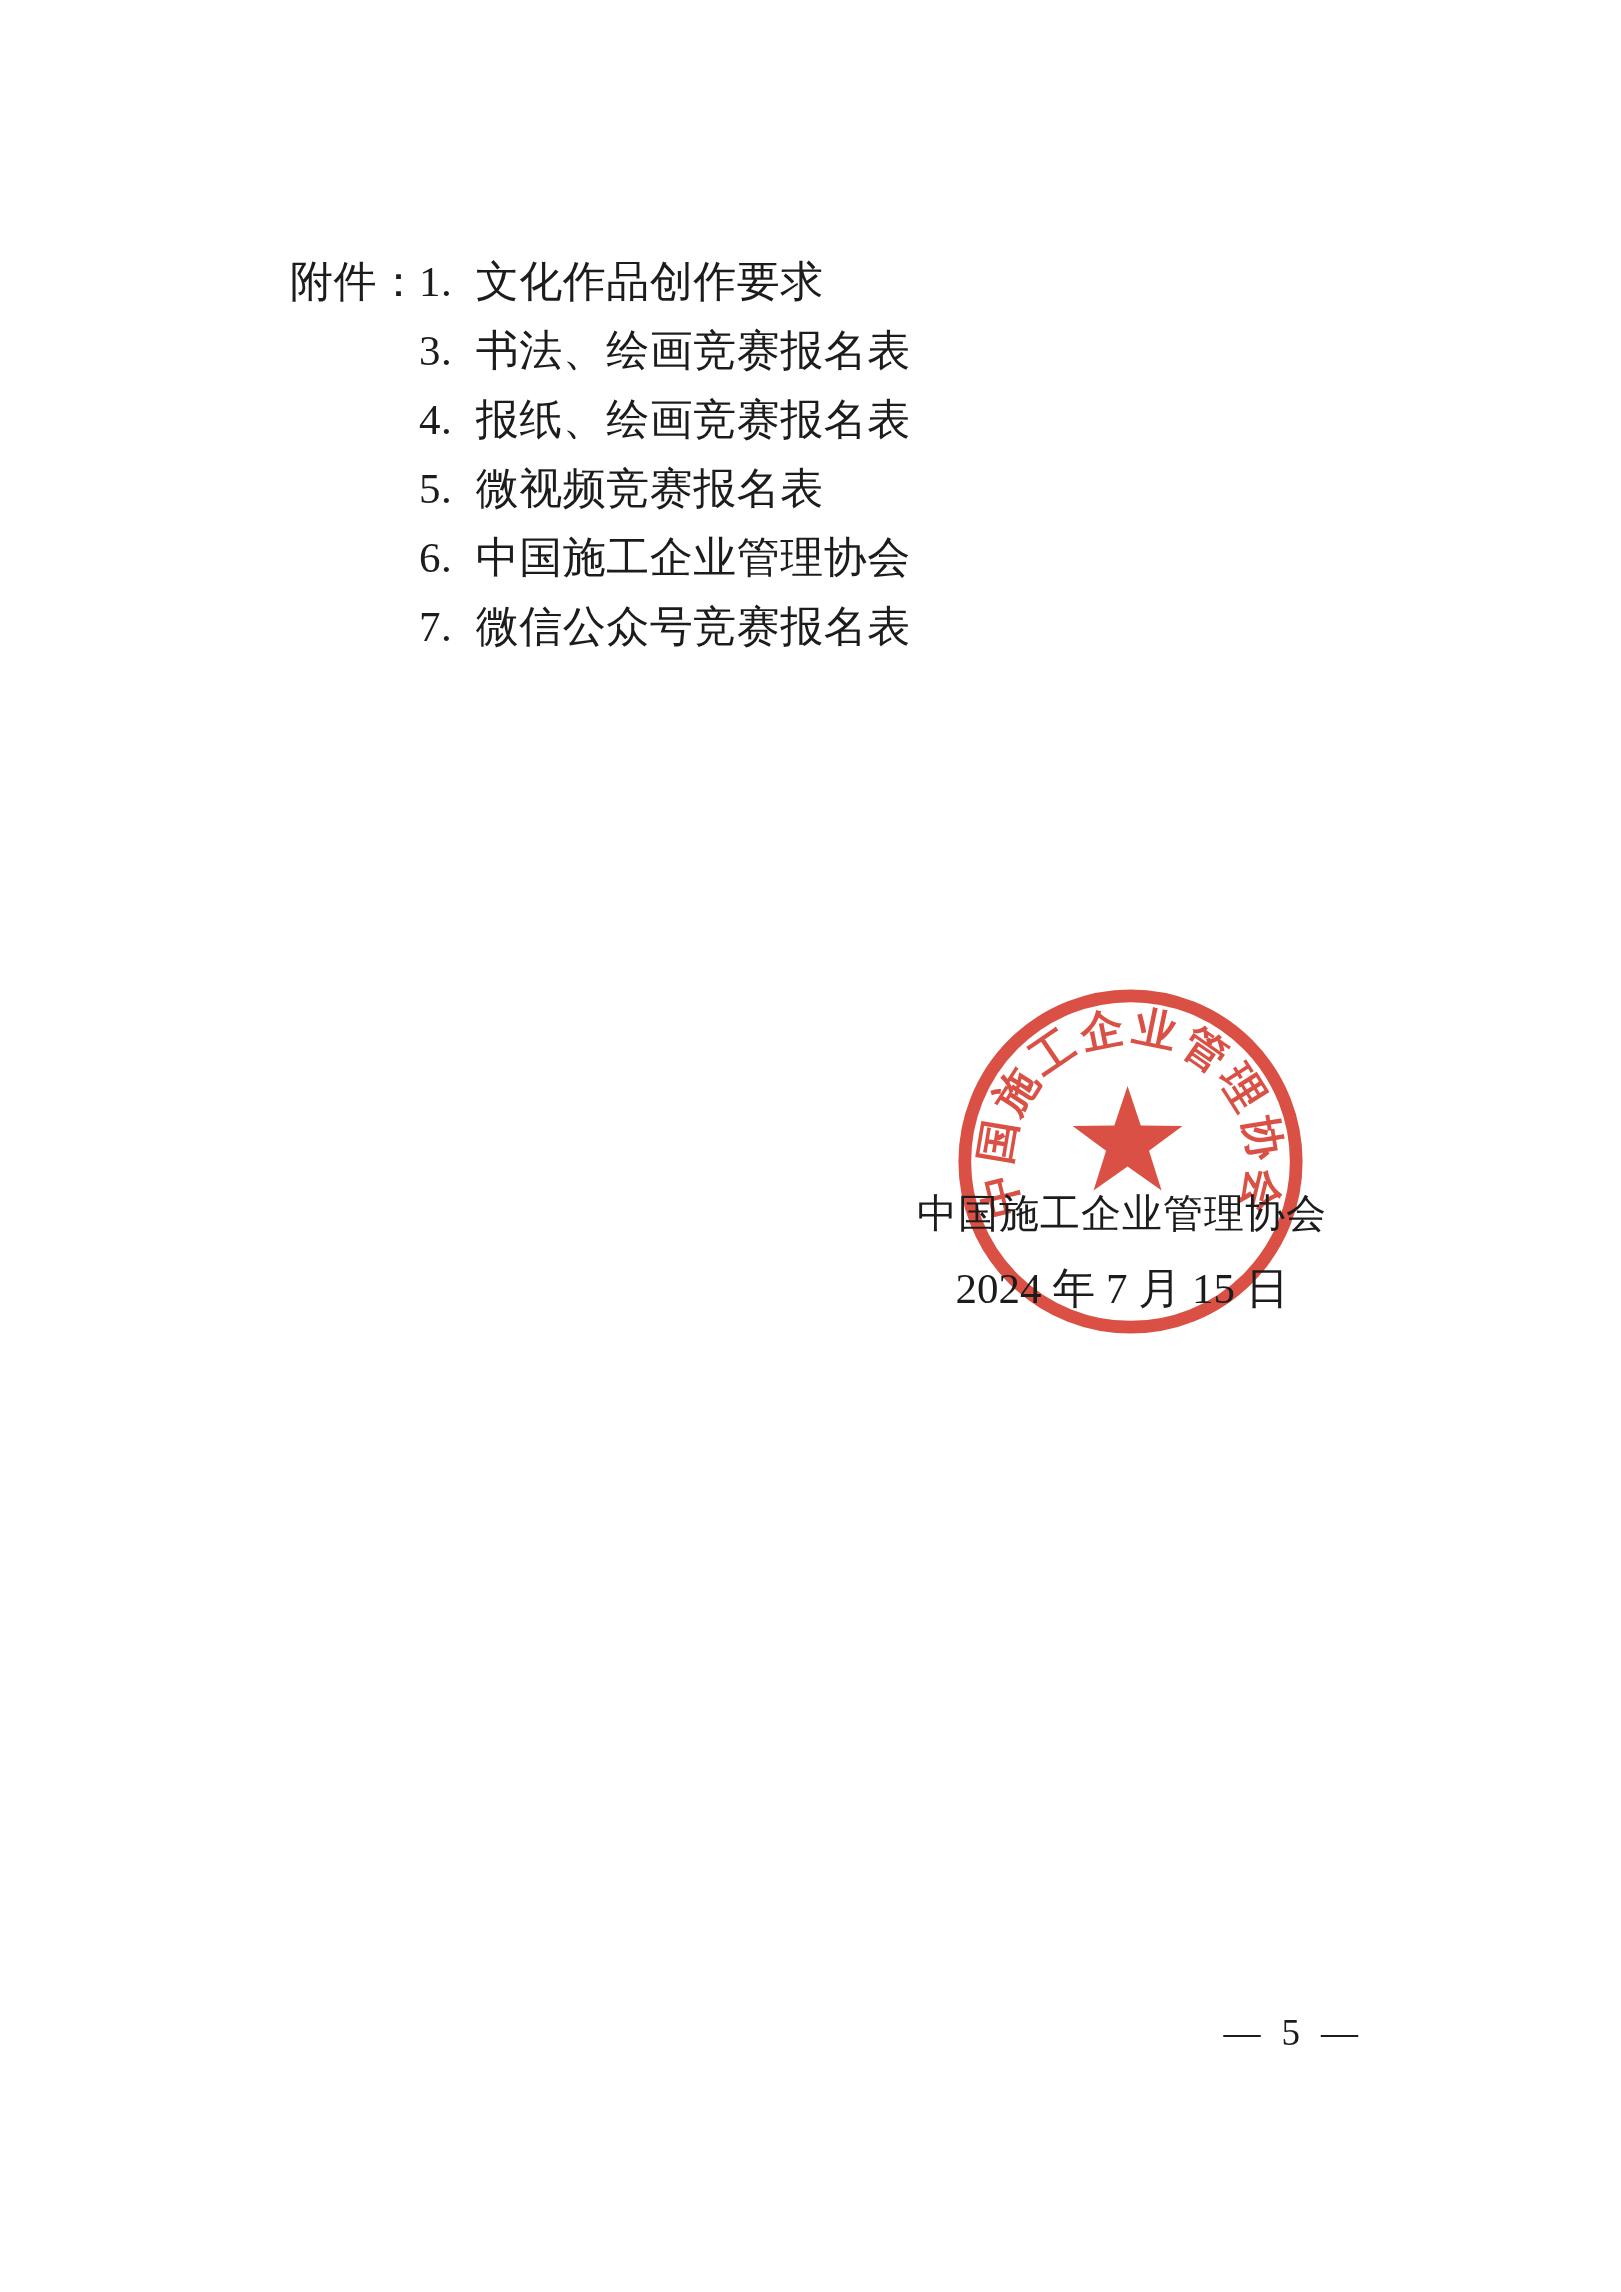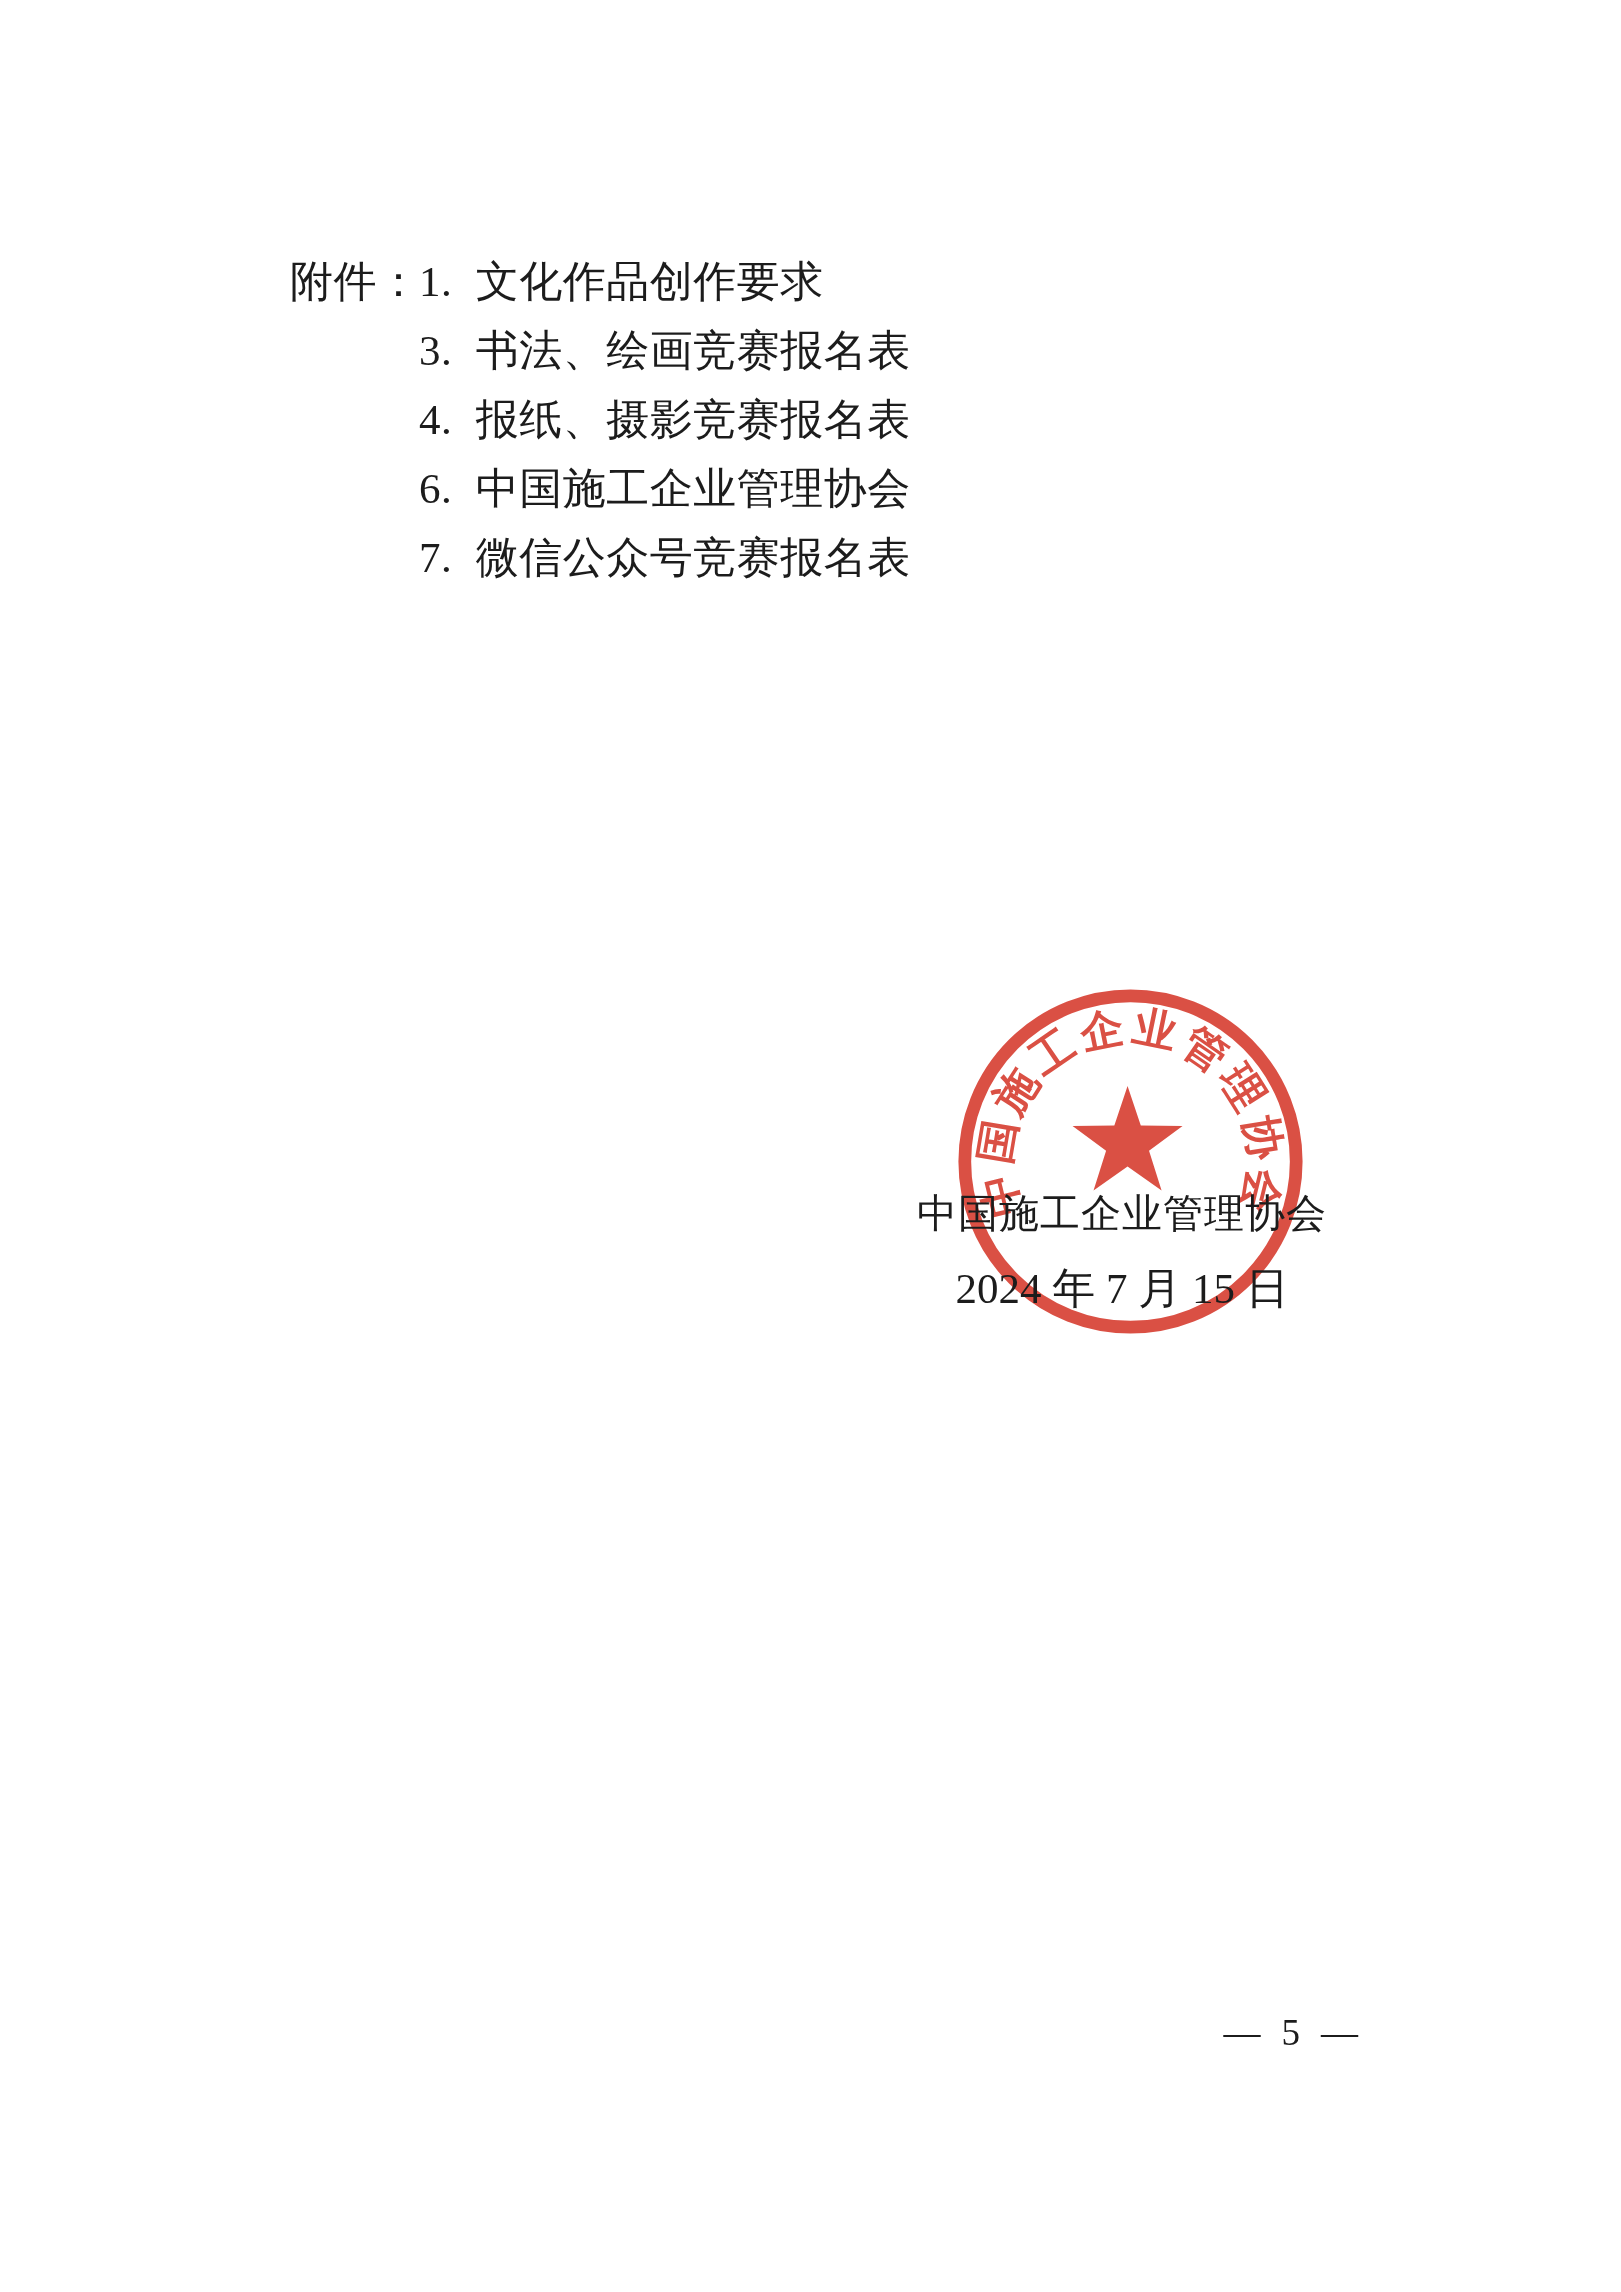--- a/index.html
+++ b/index.html
@@ -76,21 +76,24 @@
 <div class="page">
 
   <div class="attachments">
     <div class="attach-line">
       <span class="attach-label">附件：</span><span class="attach-num">1.</span><span>文化作品创作要求</span>
     </div>
     <div class="attach-line">
       <span class="indent"></span><span class="attach-num">3.</span><span>书法、绘画竞赛报名表</span>
     </div>
     <div class="attach-line">
-      <span class="indent"></span><span class="attach-num">4.</span><span>报纸、摄影竞赛报名表</span>
+      <span class="indent"></span><span class="attach-num">4.</span><span>报纸、绘画竞赛报名表</span>
+    </div>
+    <div class="attach-line">
+      <span class="indent"></span><span class="attach-num">5.</span><span>微视频竞赛报名表</span>
     </div>
     <div class="attach-line">
       <span class="indent"></span><span class="attach-num">6.</span><span>中国施工企业管理协会</span>
     </div>
     <div class="attach-line">
       <span class="indent"></span><span class="attach-num">7.</span><span>微信公众号竞赛报名表</span>
     </div>
   </div>
 
   <div class="seal">

